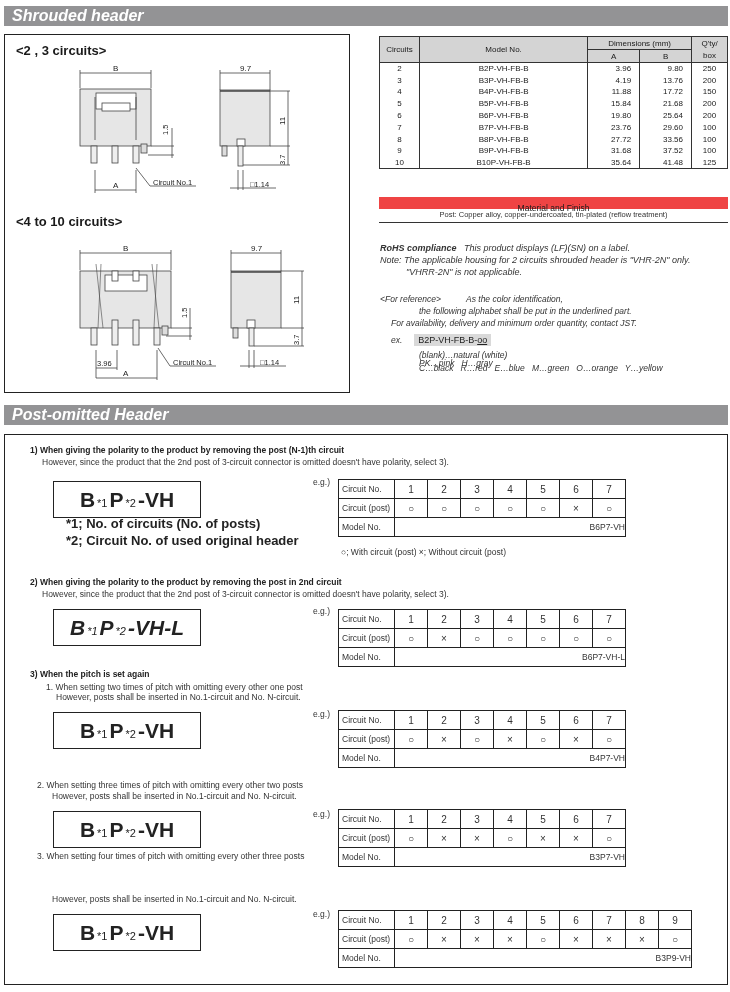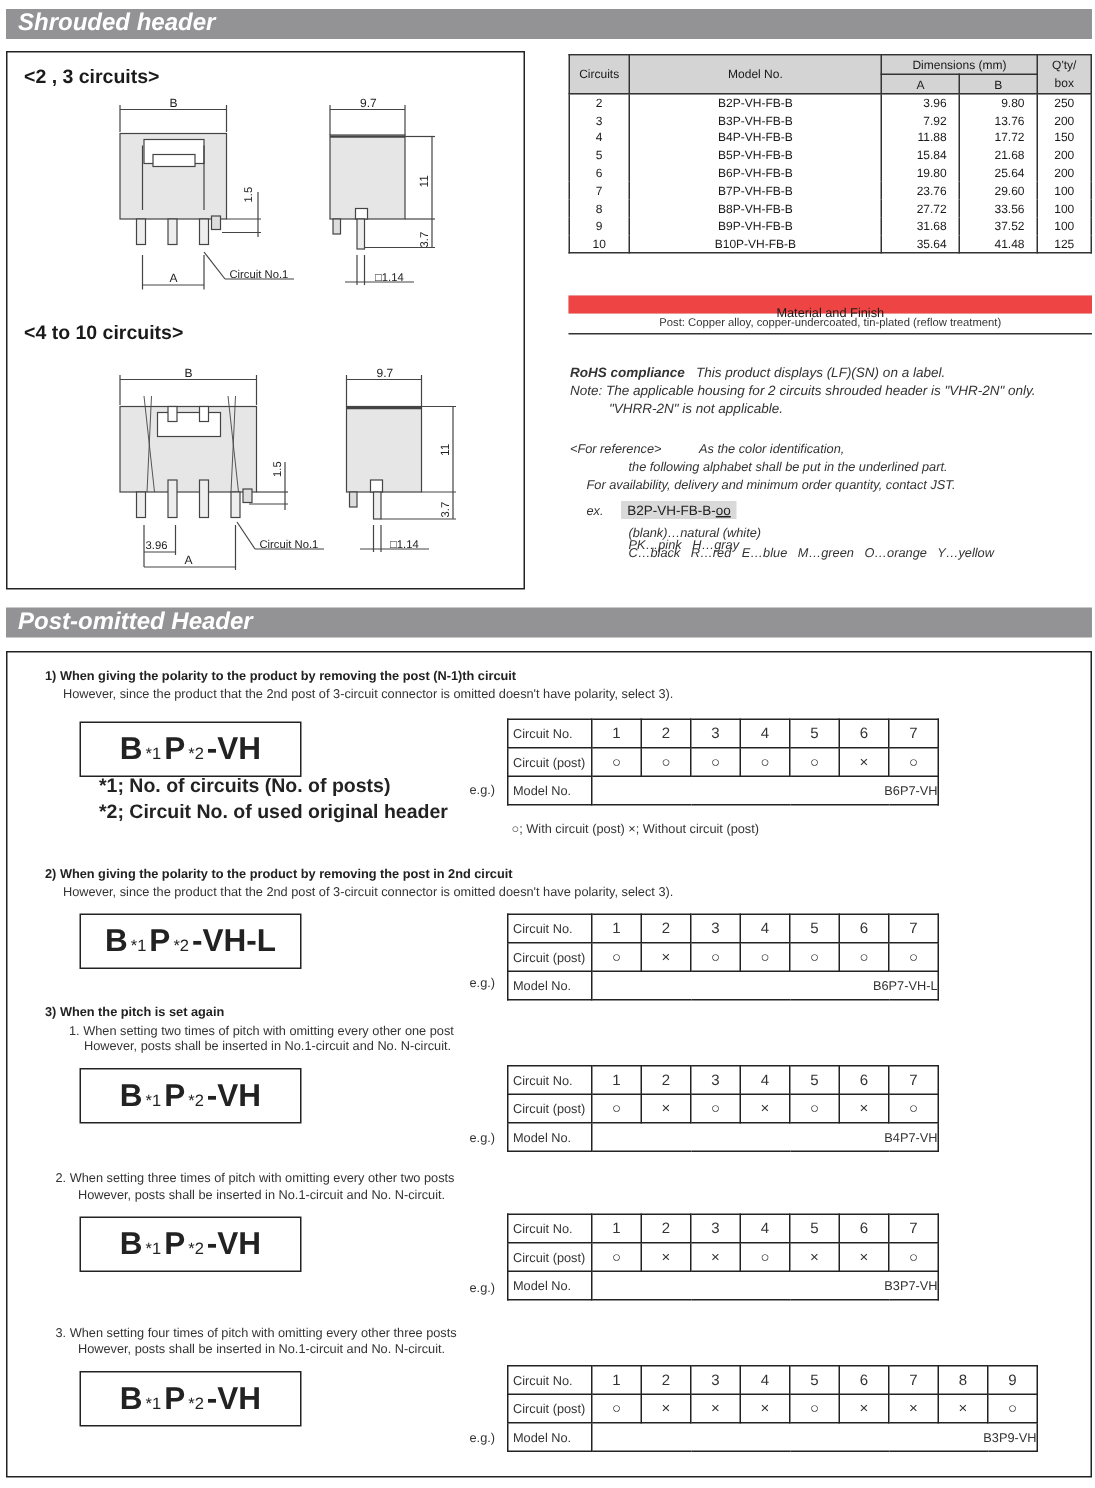--- a/index.html
+++ b/index.html
@@ -18,21 +18,21 @@
   .mat-head { position: absolute; left: 379px; top: 197px; width: 349px; height: 12px; background: #d4d4d4; border: 6px solid #ef4444; font-size: 8.5px; text-align: center; line-height: 10px; }
   .mat-body { position: absolute; left: 379px; top: 209px; width: 349px; font-size: 7.5px; text-align: center; line-height: 11px; color: #333; border-bottom: 1px solid #333; padding-bottom: 2px; }
   .note { position: absolute; left: 380px; font-size: 9px; font-style: italic; color: #333; }
   .ref { position: absolute; font-size: 8.5px; font-style: italic; color: #333; }
   .ex-box { background: #d9d9d9; font-style: normal; font-weight: normal; padding: 1px 4px; color: #222; font-size: 9px; }
   .ex-box u { text-decoration: underline; }
   .cond-title { position: absolute; left: 30px; font-size: 8.5px; font-weight: bold; color: #222; }
   .cond-sub { position: absolute; font-size: 8.5px; color: #333; }
   .formula { position: absolute; left: 53px; width: 148px; height: 37px; border: 1px solid #222; font-size: 21px; font-weight: bold; text-align: center; line-height: 36px; color: #222; }
   .formula sup { font-size: 11px; font-weight: normal; vertical-align: baseline; margin: 0 2px; }
-  .eg { position: absolute; font-size: 8.5px; color: #333; margin-top: 44px; }
+  .eg { position: absolute; font-size: 8.5px; color: #333; }
   .ptable { position: absolute; font-size: 8.5px; }
   .ptable td { border: 1px solid #222; height: 19px; text-align: center; padding: 0; color: #333; }
   .ptable td.lbl { text-align: left; padding-left: 3px; width: 56px; }
   .ptable td.c { width: 33px; font-size: 10px; }
   .ptable td.model { text-align: right; padding-left: 12px; }
   .legend { position: absolute; left: 341px; top: 547px; font-size: 8.5px; color: #333; }
   .footnote { position: absolute; left: 66px; font-size: 13px; font-weight: bold; color: #222; }
   svg text { font-family: "Liberation Sans", sans-serif; }
 </style>
 </head>
@@ -169,21 +169,21 @@
       <tr>
         <td>2</td>
         <td>B2P-VH-FB-B</td>
         <td class="num">3.96</td>
         <td class="num">9.80</td>
         <td>250</td>
       </tr>
       <tr>
         <td>3</td>
         <td>B3P-VH-FB-B</td>
-        <td class="num">7.92</td>
+        <td class="num">4.19</td>
         <td class="num">13.76</td>
         <td>200</td>
       </tr>
       <tr>
         <td>4</td>
         <td>B4P-VH-FB-B</td>
         <td class="num">11.88</td>
         <td class="num">17.72</td>
         <td>150</td>
       </tr>
@@ -284,21 +284,21 @@
           <td class="c">○</td>
         </tr>
         <tr>
           <td class="lbl">Model No.</td>
           <td class="model" colspan="7">B6P7-VH</td>
         </tr>
       </tbody>
     </table>
     <div class="cond-title" style="top:577px;">2) When giving the polarity to the product by removing the post in 2nd circuit</div>
     <div class="cond-sub" style="left:42px;top:589px;">However, since the product that the 2nd post of 3-circuit connector is omitted doesn't have polarity, select 3).</div>
-    <div class="formula" style="top:609px;"><span>B</span><sup>*1</sup><span>P</span><sup>*2</sup><span>-VH-L</span></div>
+    <div class="formula" style="top:609px;font-style:italic;"><span>B</span><sup>*1</sup><span>P</span><sup>*2</sup><span>-VH-L</span></div>
     <div class="eg" style="left:313px;top:606px;">e.g.)</div>
     <table class="ptable" style="left:338px;top:609px;">
       <tbody>
         <tr>
           <td class="lbl">Circuit No.</td>
           <td class="c">1</td>
           <td class="c">2</td>
           <td class="c">3</td>
           <td class="c">4</td>
           <td class="c">5</td>
@@ -379,21 +379,21 @@
           <td class="c">×</td>
           <td class="c">×</td>
           <td class="c">○</td>
         </tr>
         <tr>
           <td class="lbl">Model No.</td>
           <td class="model" colspan="7">B3P7-VH</td>
         </tr>
       </tbody>
     </table>
-    <div class="cond-sub" style="left:37px;top:883px;">3. When setting four times of pitch with omitting every other three posts</div>
+    <div class="cond-sub" style="left:37px;top:851px;">3. When setting four times of pitch with omitting every other three posts</div>
     <div class="cond-sub" style="left:52px;top:894px;">However, posts shall be inserted in No.1-circuit and No. N-circuit.</div>
     <div class="formula" style="top:914px;"><span>B</span><sup>*1</sup><span>P</span><sup>*2</sup><span>-VH</span></div>
     <div class="eg" style="left:313px;top:909px;">e.g.)</div>
     <table class="ptable" style="left:338px;top:910px;">
       <tbody>
         <tr>
           <td class="lbl">Circuit No.</td>
           <td class="c">1</td>
           <td class="c">2</td>
           <td class="c">3</td>

